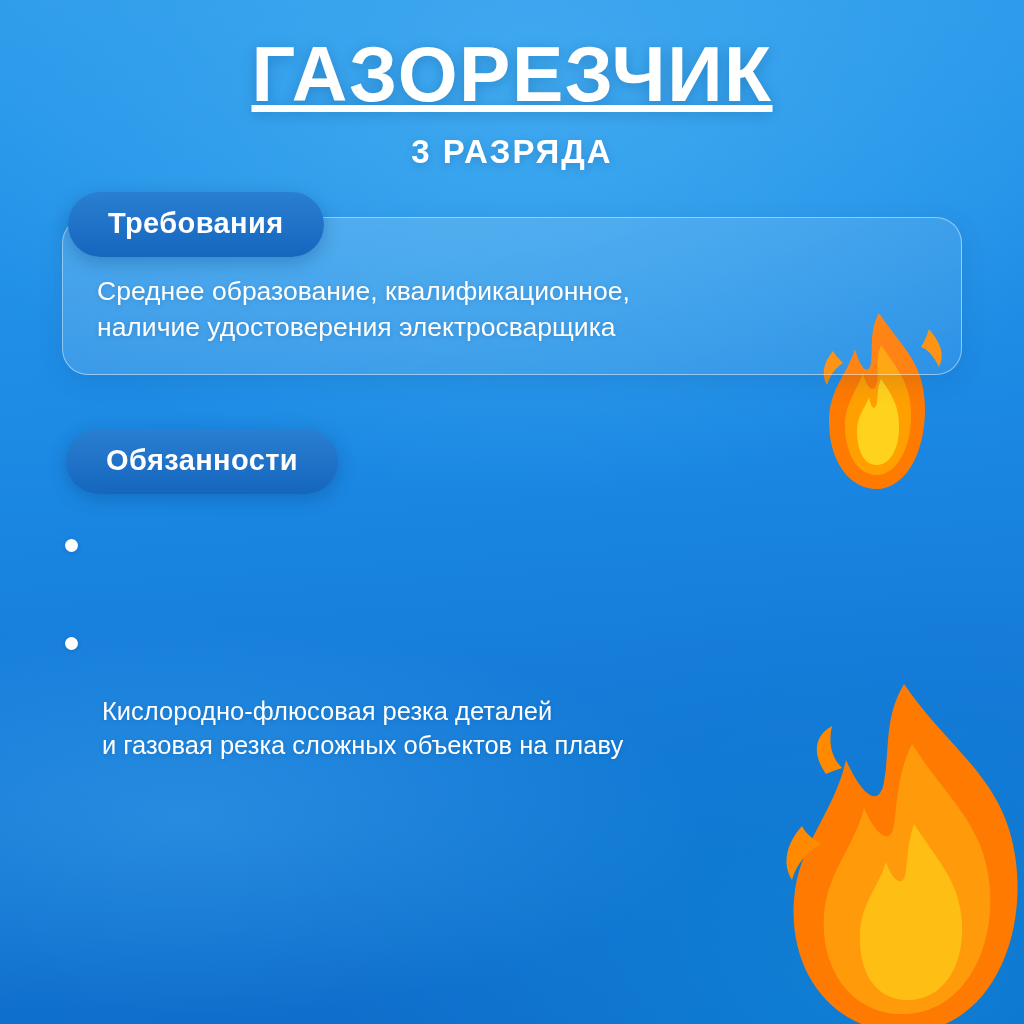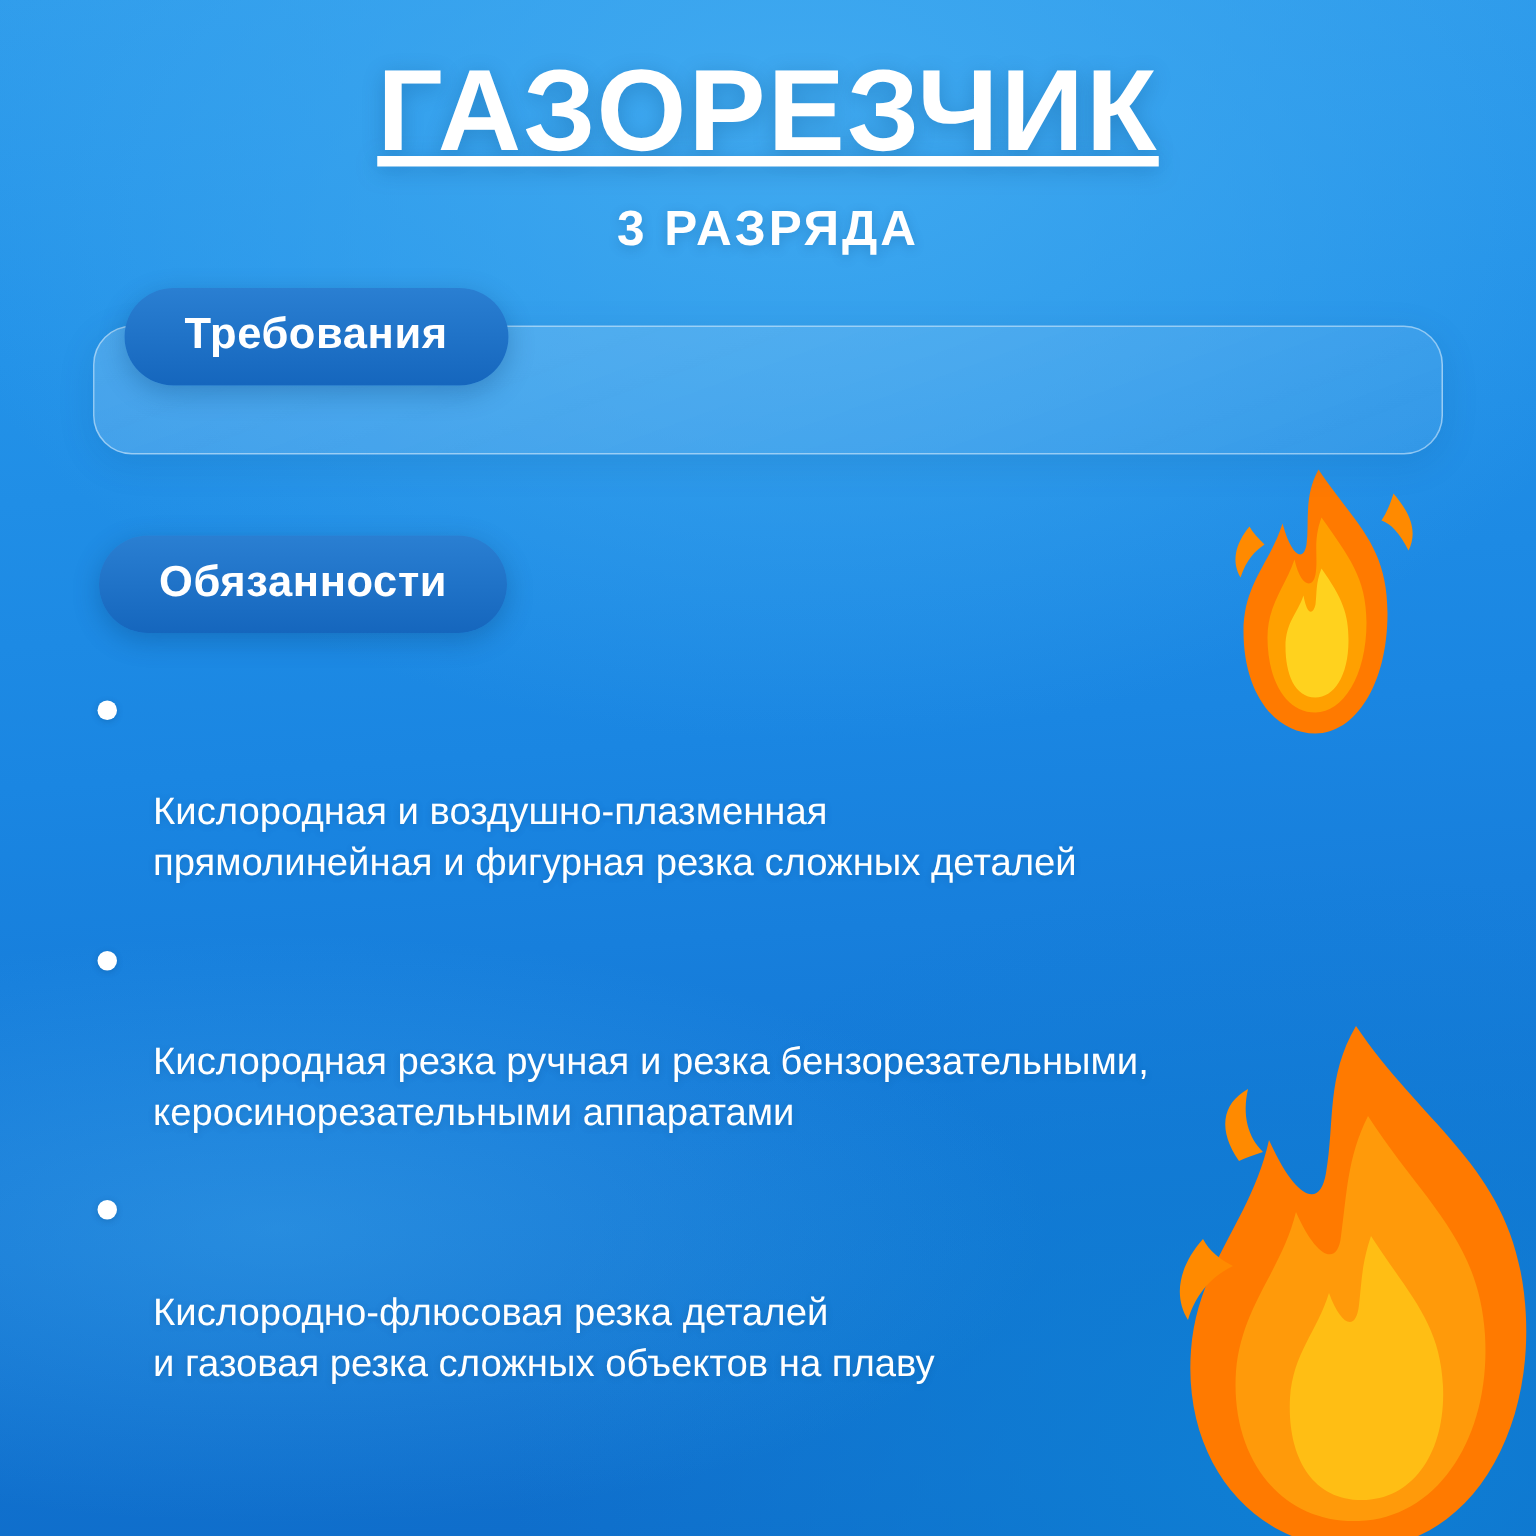--- a/index.html
+++ b/index.html
@@ -82,21 +82,21 @@
     color: #ffffff;
     font-size: 29px;
     font-weight: bold;
     letter-spacing: 0.4px;
     padding: 15px 40px 17px 40px;
     box-shadow: 0 5px 18px rgba(6,55,105,0.30);
   }
   .pill-req {
     position: absolute;
     top: -26px;
-    left: 20px;
+    left: 5px;
     background: linear-gradient(180deg, #2a7fd2 0%, #1566bd 100%);
   }
   .req-text {
     color: #ffffff;
     font-size: 26.5px;
     line-height: 1.35;
     white-space: pre-line;
     text-shadow: 0 1px 5px rgba(5,60,110,0.20);
   }
 
@@ -158,35 +158,30 @@
 <div class="poster">
 
   <div class="title-block">
     <h1 class="title">ГАЗОРЕЗЧИК</h1>
     <div class="subtitle">3 РАЗРЯДА</div>
   </div>
 
   <div class="section requirements">
     <div class="req-card">
       <div class="pill pill-req">Требования</div>
+      <div class="req-text">Среднее образование, квалификационное,
+наличие удостоверения электросварщика</div>
     </div>
   </div>
 
   <div class="section duties">
     <div class="pill pill-duties">Обязанности</div>
     <ul class="duty-list">
       <li class="duty-item">
         <span class="bullet"></span>
-        <span>Кислородная и воздушно-плазменная
-прямолинейная и фигурная резка сложных деталей</span>
-      </li>
-      <li class="duty-item">
-        <span class="bullet"></span>
-        <span>Кислородная резка ручная и резка бензорезательными,
-керосинорезательными аппаратами</span>
       </li>
       <li class="duty-item">
         <span class="bullet"></span>
         <span>Кислородно-флюсовая резка деталей
 и газовая резка сложных объектов на плаву</span>
       </li>
 
     </ul>
   </div>
 

